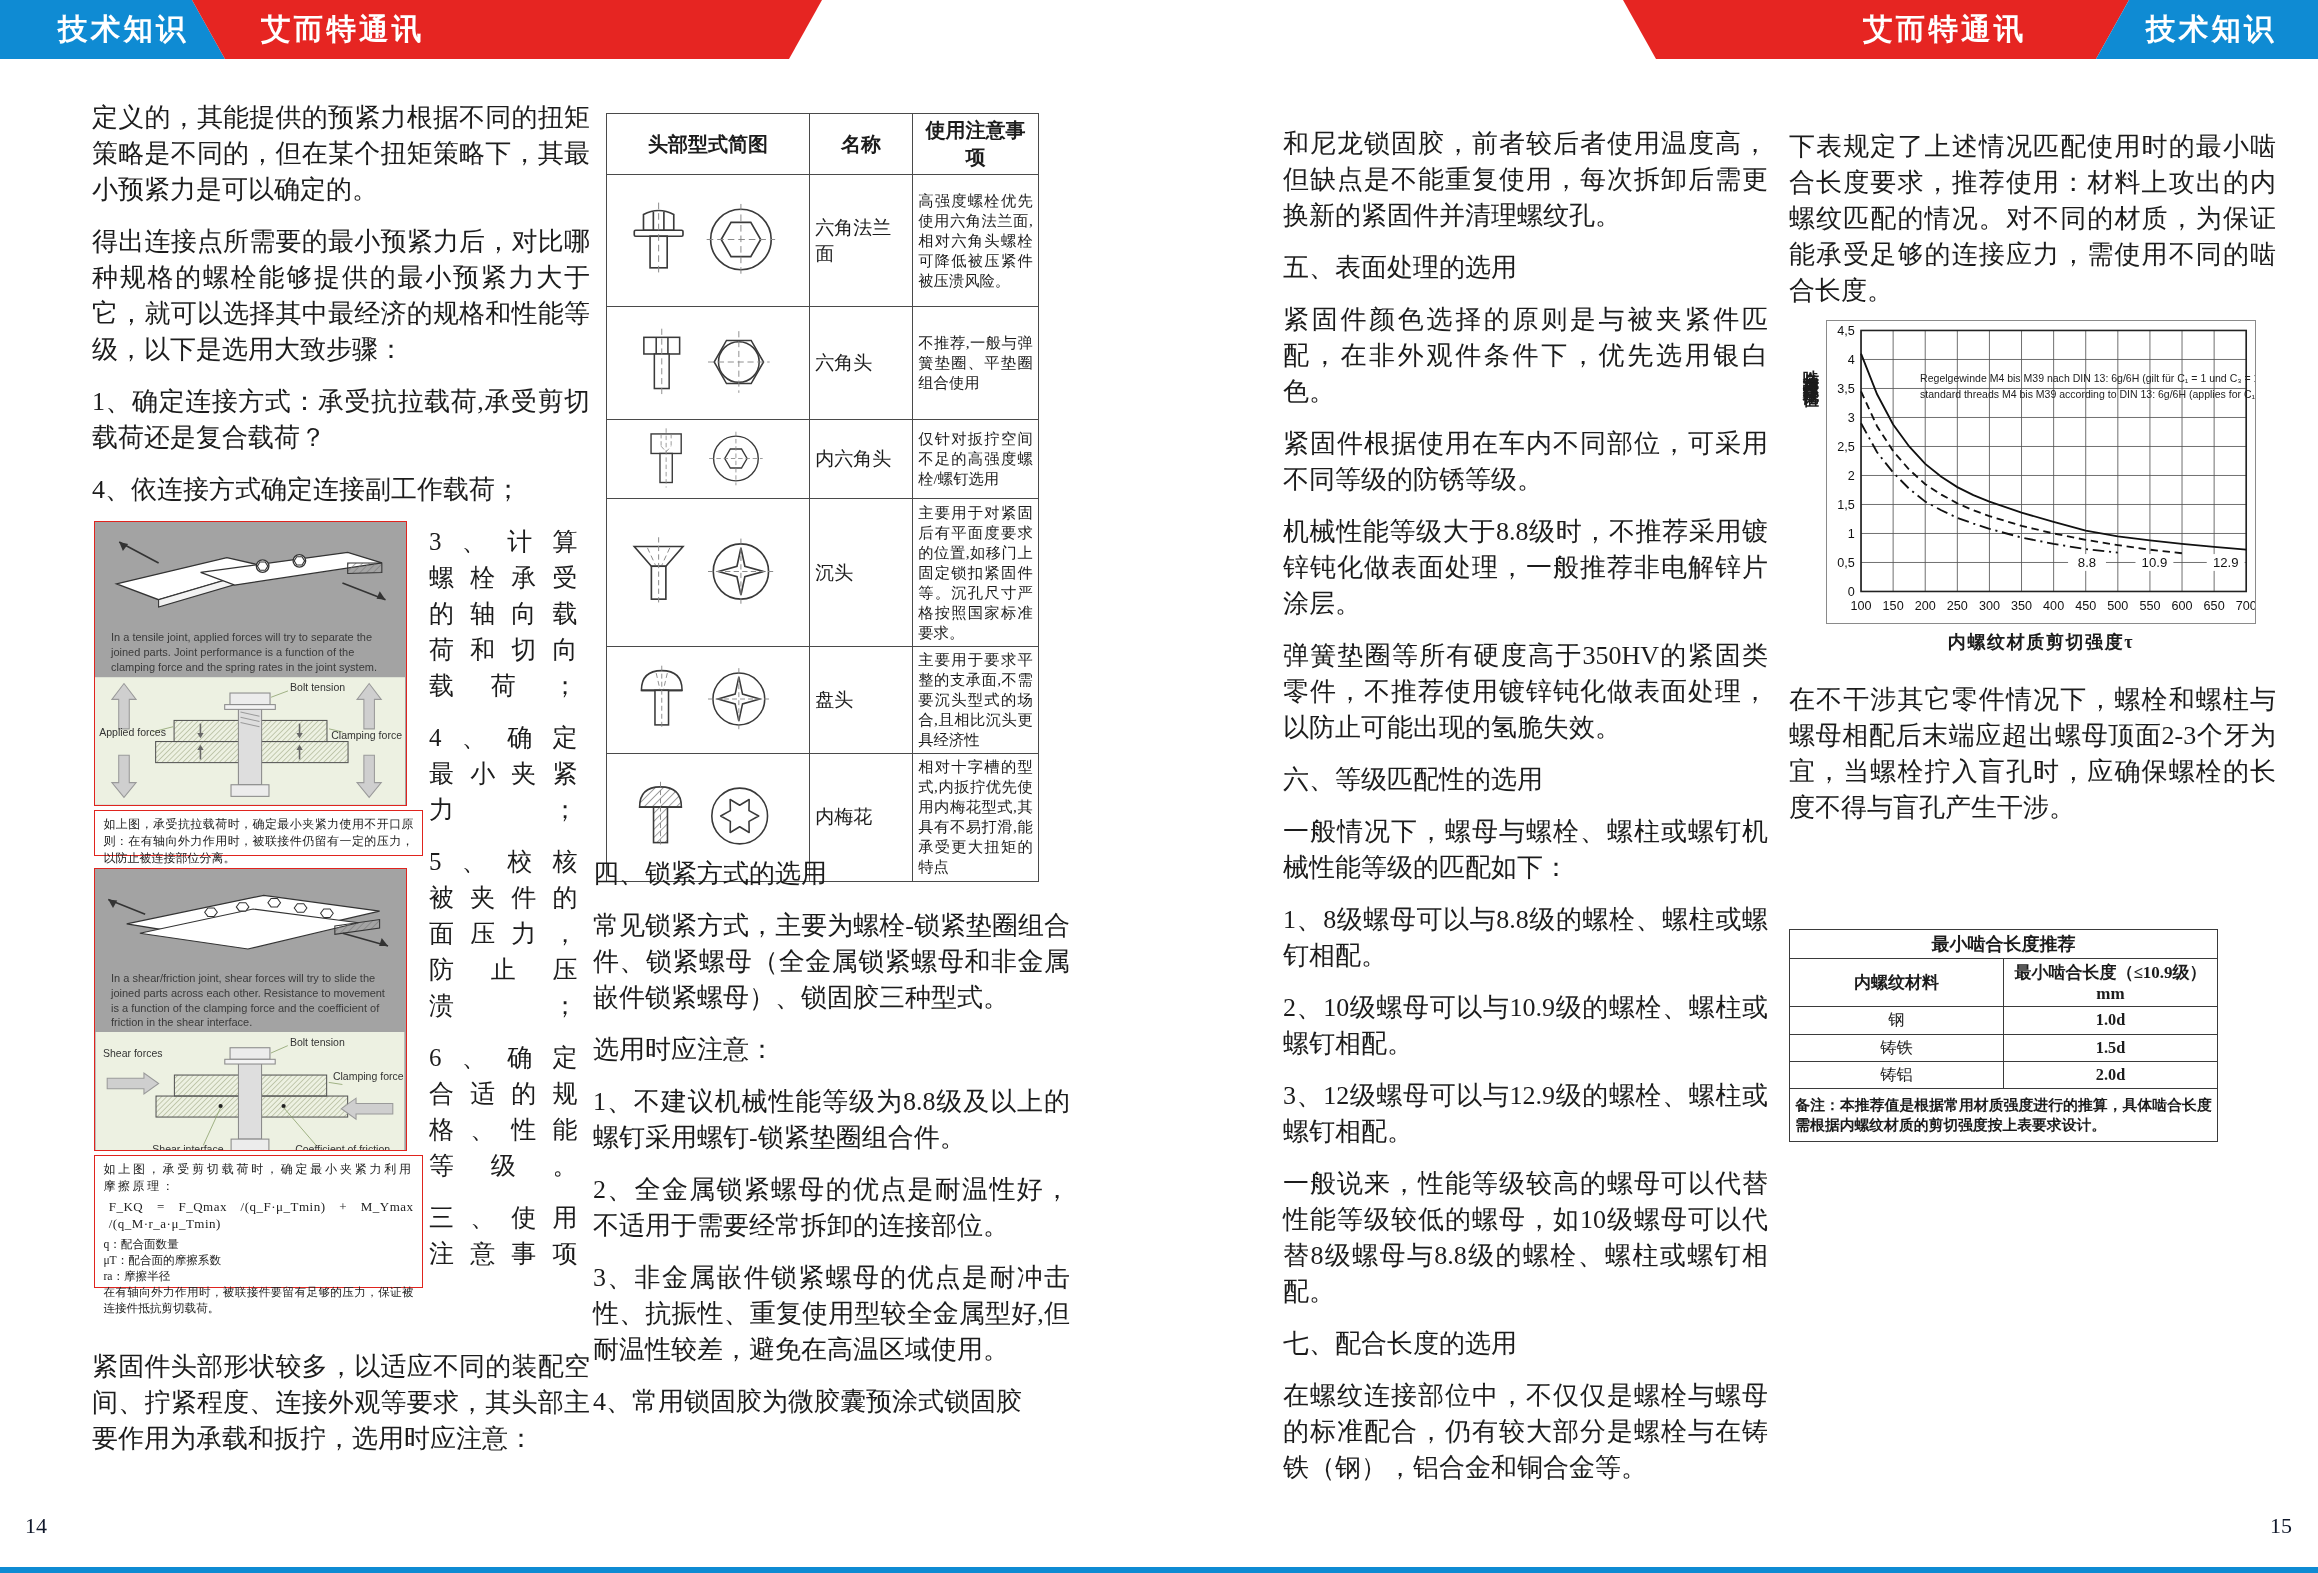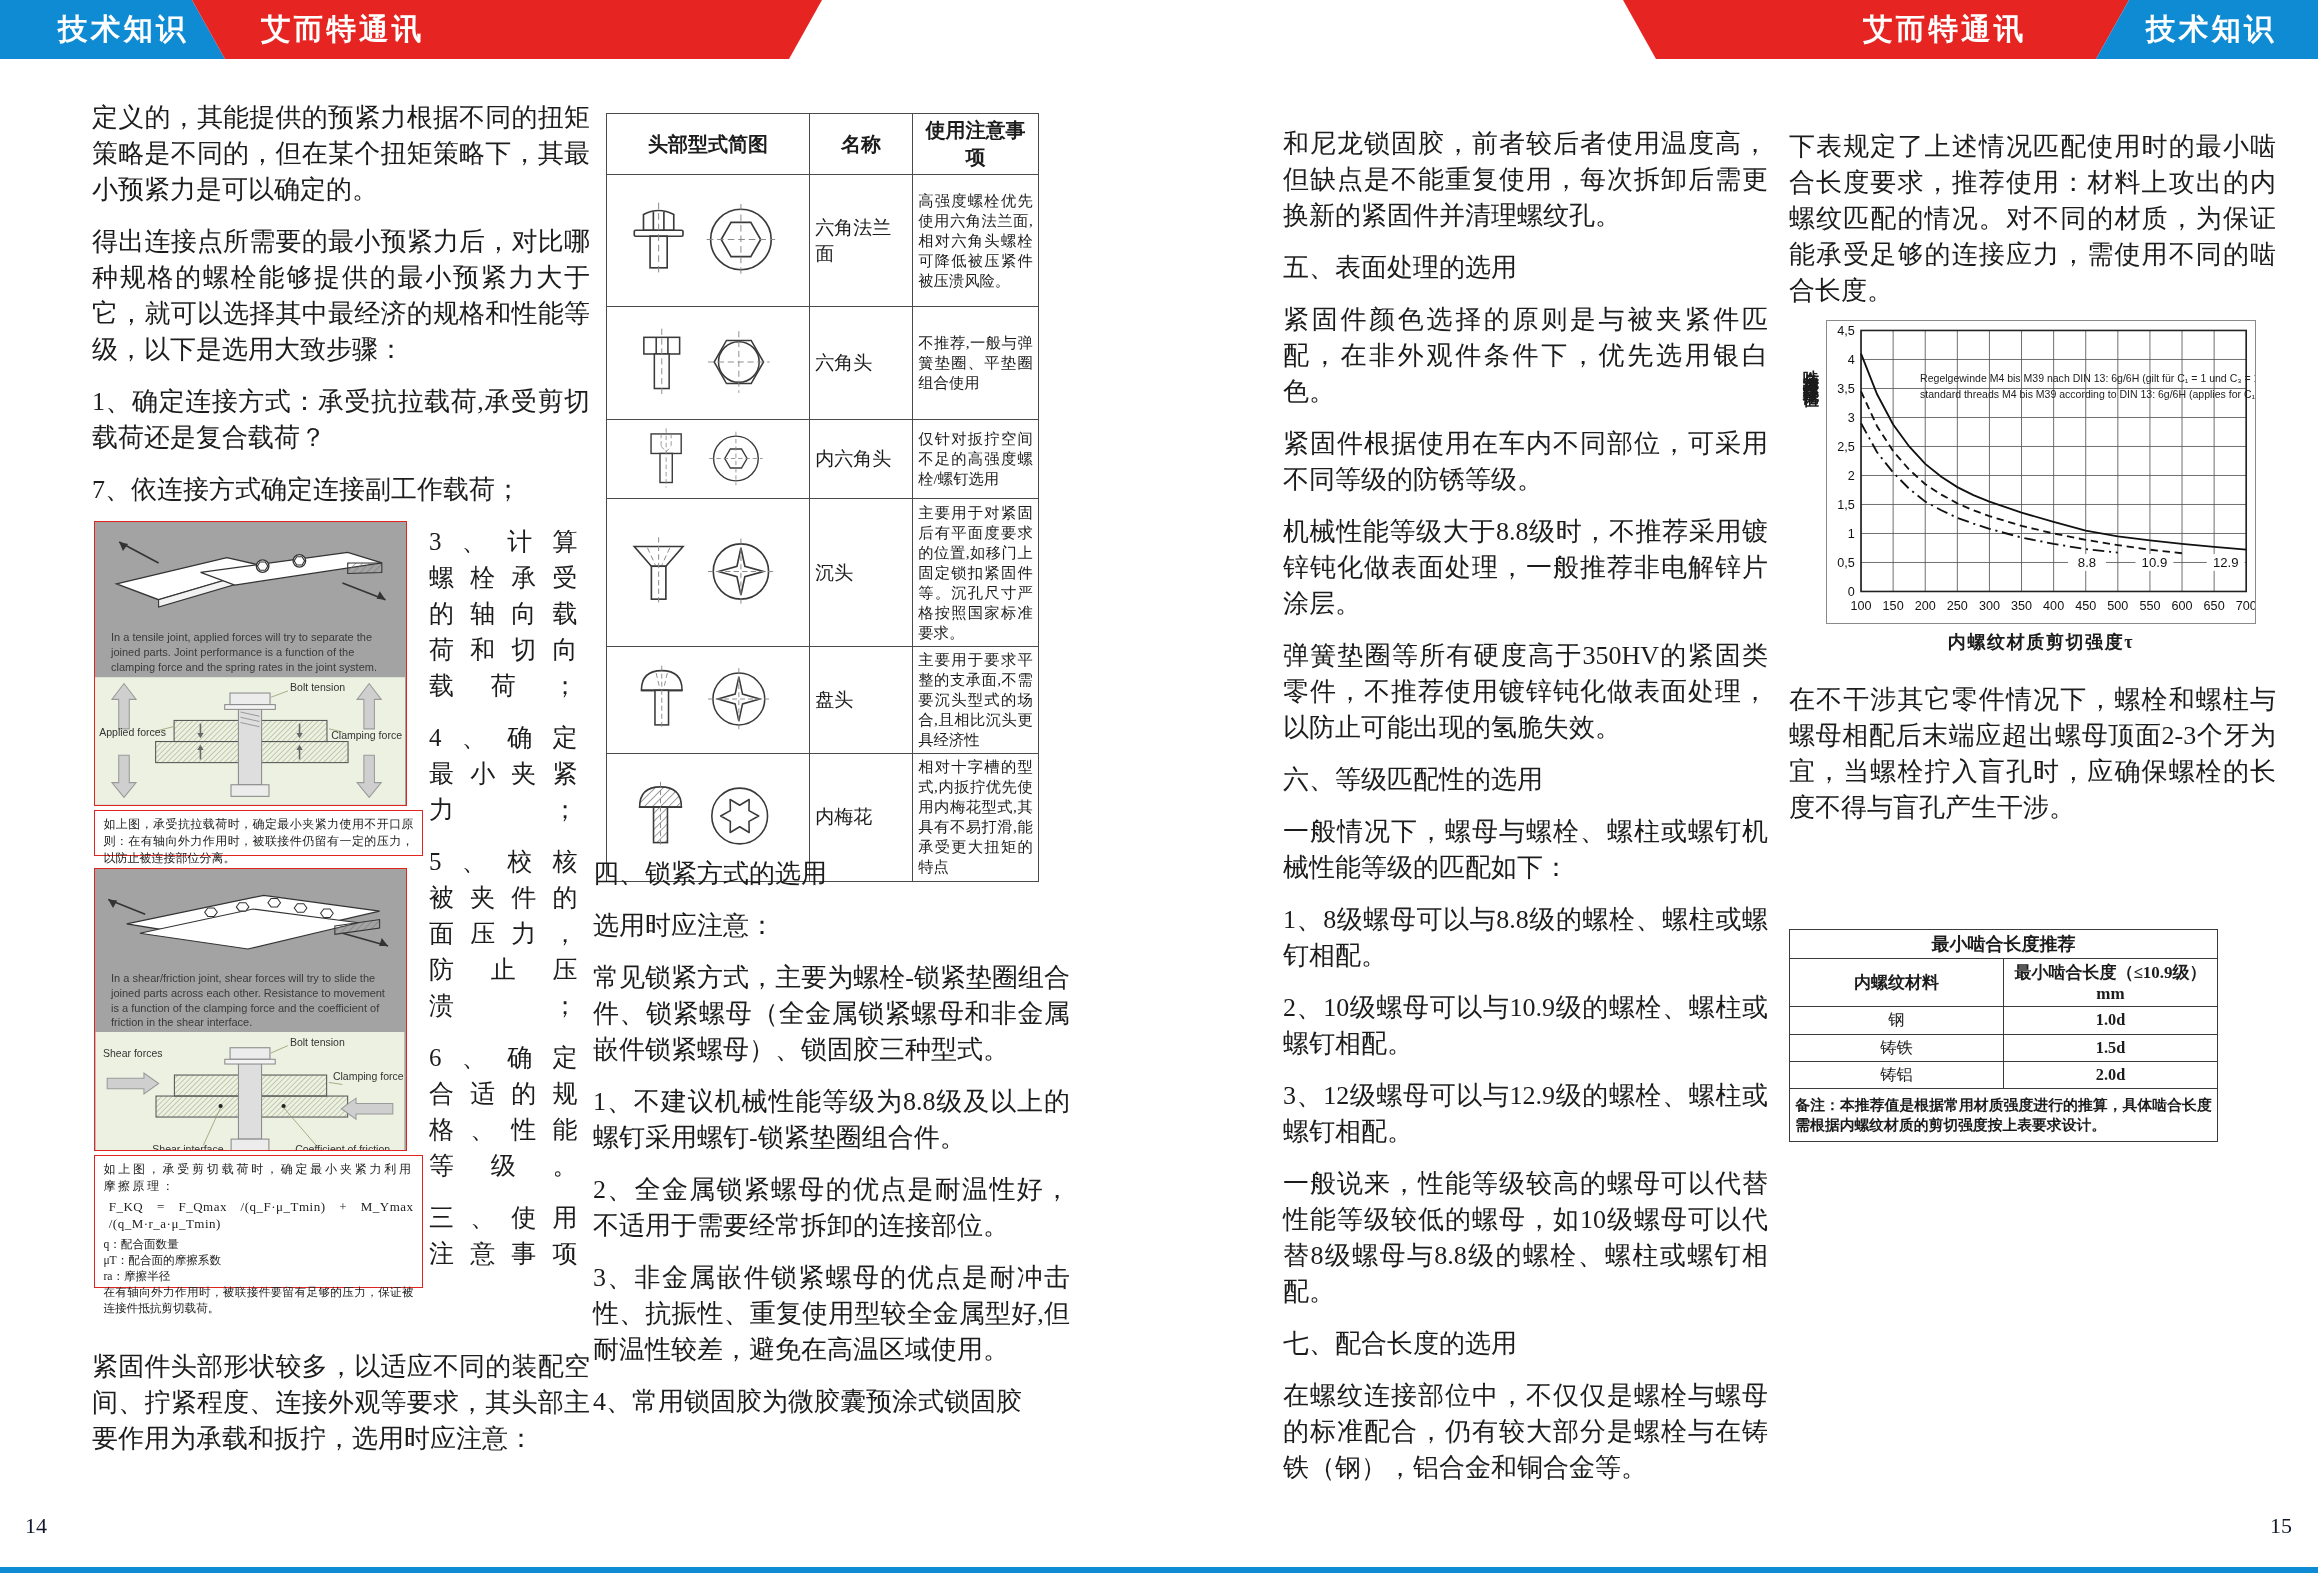--- a/index.html
+++ b/index.html
@@ -64,21 +64,21 @@
   <span class="tabtext" style="margin-left:240px">艾而特通讯</span>
 </div>
 <div class="tab" style="left:2096px;width:223px;background:#0f8bd3;clip-path:polygon(33px 0,223px 0,223px 100%,0 100%)">
   <span class="tabtext" style="margin-left:50px">技术知识</span>
 </div>
 
 <div class="abs" style="left:92px;top:100px;width:498px">
   <div class="p">定义的，其能提供的预紧力根据不同的扭矩策略是不同的，但在某个扭矩策略下，其最小预紧力是可以确定的。</div>
   <div class="p">得出连接点所需要的最小预紧力后，对比哪种规格的螺栓能够提供的最小预紧力大于它，就可以选择其中最经济的规格和性能等级，以下是选用大致步骤：</div>
   <div class="p">1、确定连接方式：承受抗拉载荷,承受剪切载荷还是复合载荷？</div>
-  <div class="p">7、依连接方式确定连接副工作载荷；</div>
+  <div class="p">4、依连接方式确定连接副工作载荷；</div>
 </div>
 
 <div class="fig" style="left:94px;top:521px;width:313px;height:285px">
   <svg width="310" height="104" viewBox="0 0 588 198">
     <line x1="120" y1="78" x2="45" y2="38" stroke="#333" stroke-width="3"></line>
     <polygon points="45,38 62,42 52,55" fill="#333"></polygon>
     <polygon points="40,118 250,68 330,86 120,148" fill="#fff" stroke="#333" stroke-width="2.5"></polygon>
     <polygon points="120,148 330,86 330,100 120,162" fill="#f2f2f2" stroke="#333" stroke-width="2"></polygon>
     <polygon points="200,96 480,58 545,78 265,120" fill="#fff" stroke="#333" stroke-width="2.5"></polygon>
     <polygon points="480,78 545,78 545,96 480,98" fill="url(#hA)" stroke="#333" stroke-width="2"></polygon>
@@ -322,22 +322,22 @@
     </td>
     <td class="hname">内梅花</td>
     <td class="hnote">相对十字槽的型式,内扳拧优先使用内梅花型式,其具有不易打滑,能承受更大扭矩的特点</td>
   </tr>
 </tbody>
     </table>
 </div>
 
 <div class="abs" style="left:593px;top:856px;width:477px">
   <div class="p">四、锁紧方式的选用</div>
+  <div class="p">常见锁紧方式，主要为螺栓-锁紧垫圈组合件、锁紧螺母（全金属锁紧螺母和非金属嵌件锁紧螺母）、锁固胶三种型式。</div>
   <div class="p">选用时应注意：</div>
-  <div class="p">常见锁紧方式，主要为螺栓-锁紧垫圈组合件、锁紧螺母（全金属锁紧螺母和非金属嵌件锁紧螺母）、锁固胶三种型式。</div>
   <div class="p">1、不建议机械性能等级为8.8级及以上的螺钉采用螺钉-锁紧垫圈组合件。</div>
   <div class="p">2、全金属锁紧螺母的优点是耐温性好，不适用于需要经常拆卸的连接部位。</div>
   <div class="p">3、非金属嵌件锁紧螺母的优点是耐冲击性、抗振性、重复使用型较全金属型好,但耐温性较差，避免在高温区域使用。</div>
   <div class="p">4、常用锁固胶为微胶囊预涂式锁固胶</div>
 </div>
 
 <div class="abs" style="left:1283px;top:126px;width:485px">
   <div class="p">和尼龙锁固胶，前者较后者使用温度高，但缺点是不能重复使用，每次拆卸后需更换新的紧固件并清理螺纹孔。</div>
   <div class="p">五、表面处理的选用</div>
   <div class="p">紧固件颜色选择的原则是与被夹紧件匹配，在非外观件条件下，优先选用银白色。</div>

